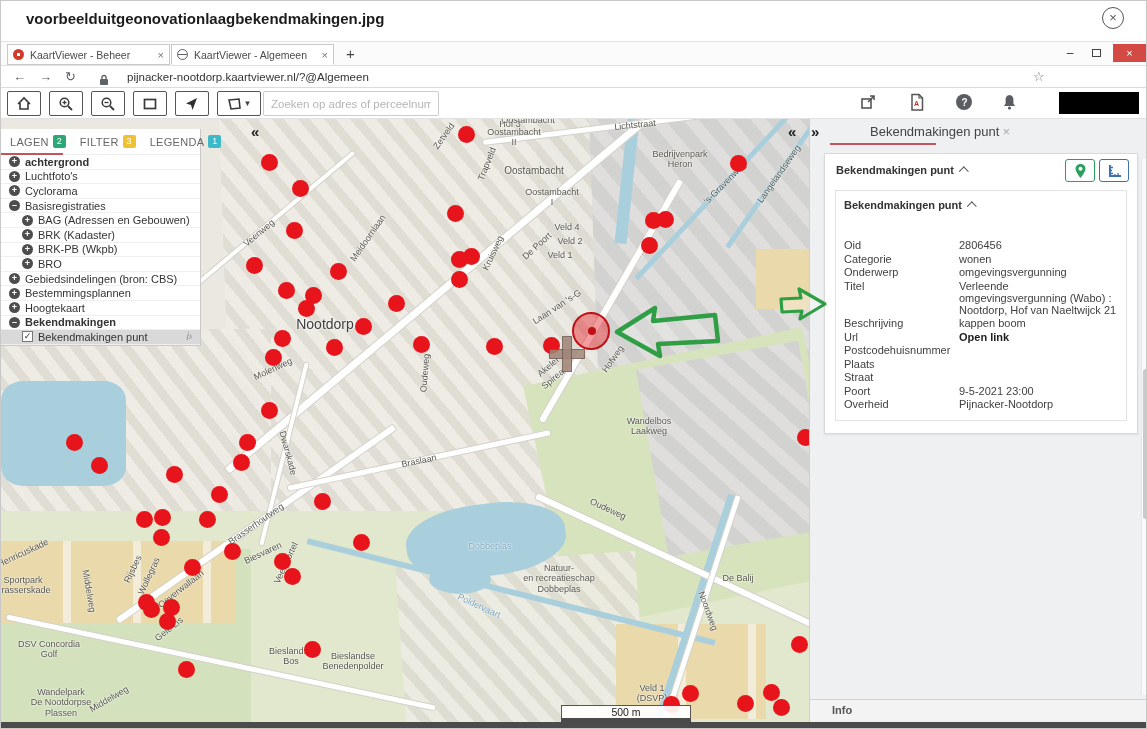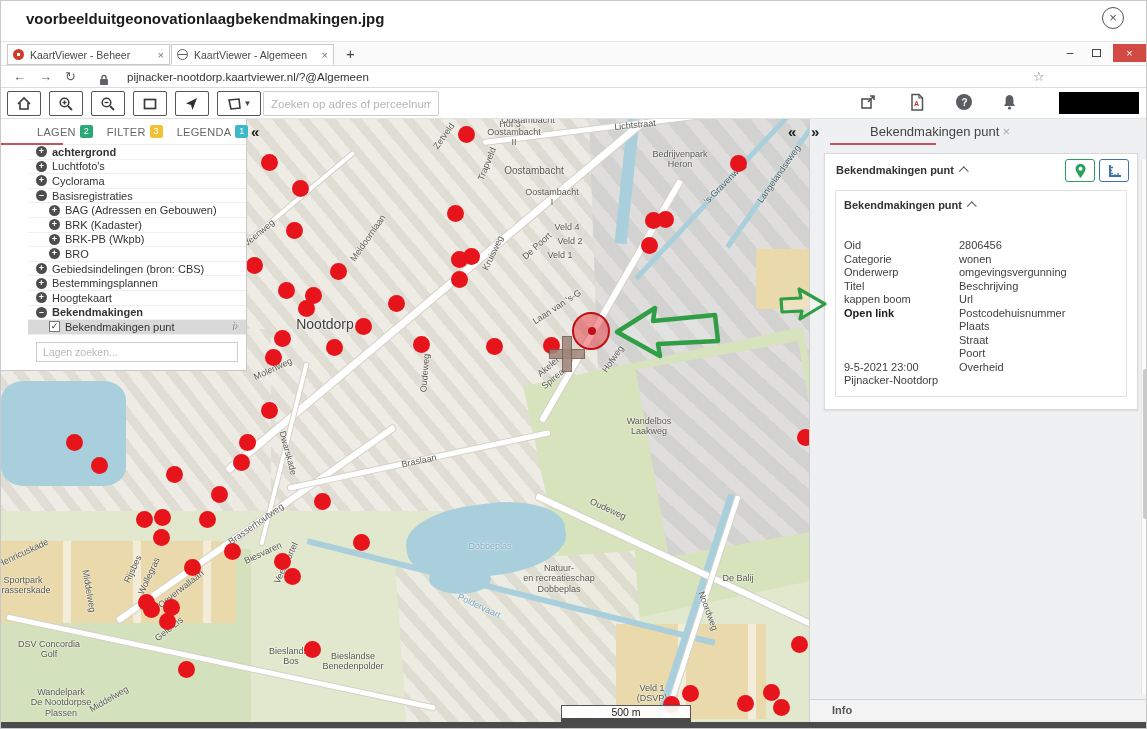--- a/index.html
+++ b/index.html
@@ -69,22 +69,22 @@
   #crosshair b,#crosshair i{position:absolute;background:#a08478;border:1px solid #6f5a50;opacity:.85;display:block;}
   #crosshair b{left:0;top:13px;width:36px;height:10px;}
   #crosshair i{left:13px;top:0;width:10px;height:36px;}
   #map-arrow{position:absolute;left:600px;top:180px;z-index:9;}
   #scalebar{position:absolute;left:560px;top:586px;width:130px;height:17px;background:rgba(255,255,255,.92);
             border:1.5px solid #555;border-bottom:4px solid #4a4a4a;z-index:10;font-size:10.5px;color:#222;
             text-align:center;line-height:12px;}
   .collapse-btn{position:absolute;font-size:15px;font-weight:bold;color:#1f1f1f;cursor:pointer;z-index:40;}
 
   
-  #sidebar-panel{position:absolute;left:0;top:118px;width:246px;background:#fff;z-index:30;
-                 border-right:1px solid #c9c9c9;border-bottom:1px solid #c9c9c9;padding-left:27px;}
+  #sidebar-panel{position:absolute;left:0;top:128px;width:200px;background:#fff;z-index:30;
+                 border-right:1px solid #c9c9c9;border-bottom:1px solid #c9c9c9;}
   #sidebar-tabs{position:relative;height:26px;display:flex;align-items:center;padding-left:9px;border-bottom:1px solid #eee;}
   .s-tab{display:flex;align-items:center;margin-right:14px;cursor:pointer;font-size:11px;color:#666;letter-spacing:.3px;}
   .s-tab:last-child{margin-left:auto;margin-right:10px;}
   .s-badge{margin-left:4px;min-width:13px;height:13px;border-radius:2px;color:#fff;font-size:9px;line-height:13px;
            text-align:center;padding:0 2px;}
   #s-underline{position:absolute;left:0;top:24px;width:62px;height:2px;background:#c2545e;}
   #layer-list{width:100%;}
   .lrow{display:flex;align-items:center;height:14.6px;border-bottom:1px solid #efefef;font-size:11px;color:#333;cursor:pointer;}
   .lrow.bold{font-weight:bold;}
   .lrow.sel{background:#d9d9d9;}
@@ -479,23 +479,20 @@
         <div class="lrow bold" style="padding-left: 8px;">
           <span class="pm">–</span>
           <span class="lrow-l">Bekendmakingen</span>
         </div>
         <div class="lrow sel" style="padding-left: 21px;">
           <span class="cbx">✓</span>
           <span class="lrow-l">Bekendmakingen punt</span>
           <span class="ltr">i›</span>
         </div>
       </div>
-    <div id="layer-search-wrap">
-      <input id="layer-search" placeholder="Lagen zoeken..." style="">
-    </div>
   </div>
 
   <div id="right-panel">
     <div id="p-tab">
       <span>Bekendmakingen punt</span><span class="x">×</span>
     </div>
     <div id="p-underline"></div>
 
     <div id="card">
       <div class="card-head">
@@ -518,20 +515,21 @@
           <span>Bekendmakingen punt</span><span class="chev"></span>
         </div>
         <div id="field-list">
             <div class="f-lab">Oid</div>
             <div class="f-val">2806456</div>
             <div class="f-lab">Categorie</div>
             <div class="f-val">wonen</div>
             <div class="f-lab">Onderwerp</div>
             <div class="f-val">omgevingsvergunning</div>
             <div class="f-lab">Titel</div>
+            <div class="f-val">Verleende omgevingsvergunning (Wabo) : Nootdorp, Hof van Naeltwijck 21</div>
             <div class="f-lab">Beschrijving</div>
             <div class="f-val">kappen boom</div>
             <div class="f-lab">Url</div>
             <div class="f-val f-bold">Open link</div>
             <div class="f-lab">Postcodehuisnummer</div>
             <div class="f-val"></div>
             <div class="f-lab">Plaats</div>
             <div class="f-val"></div>
             <div class="f-lab">Straat</div>
             <div class="f-val"></div>

